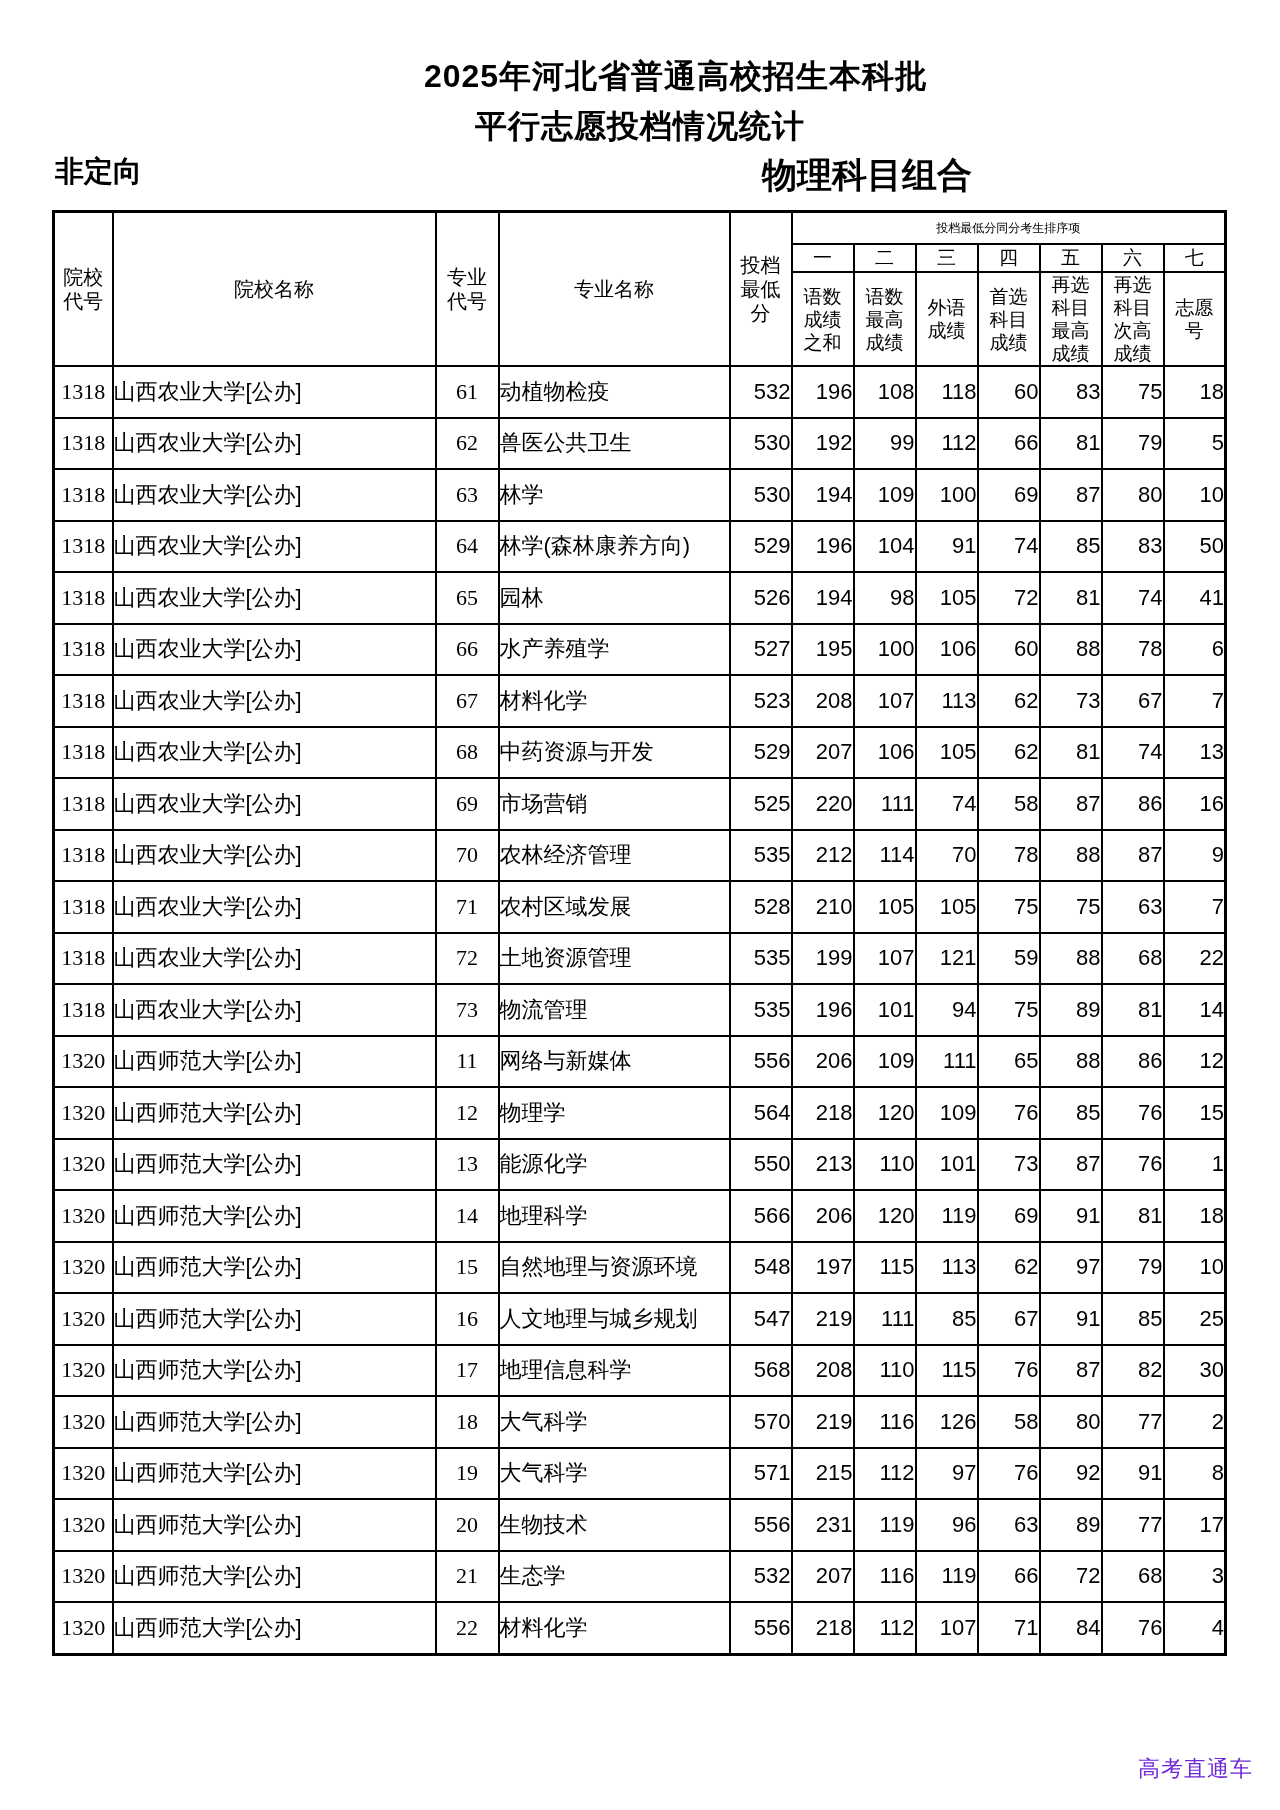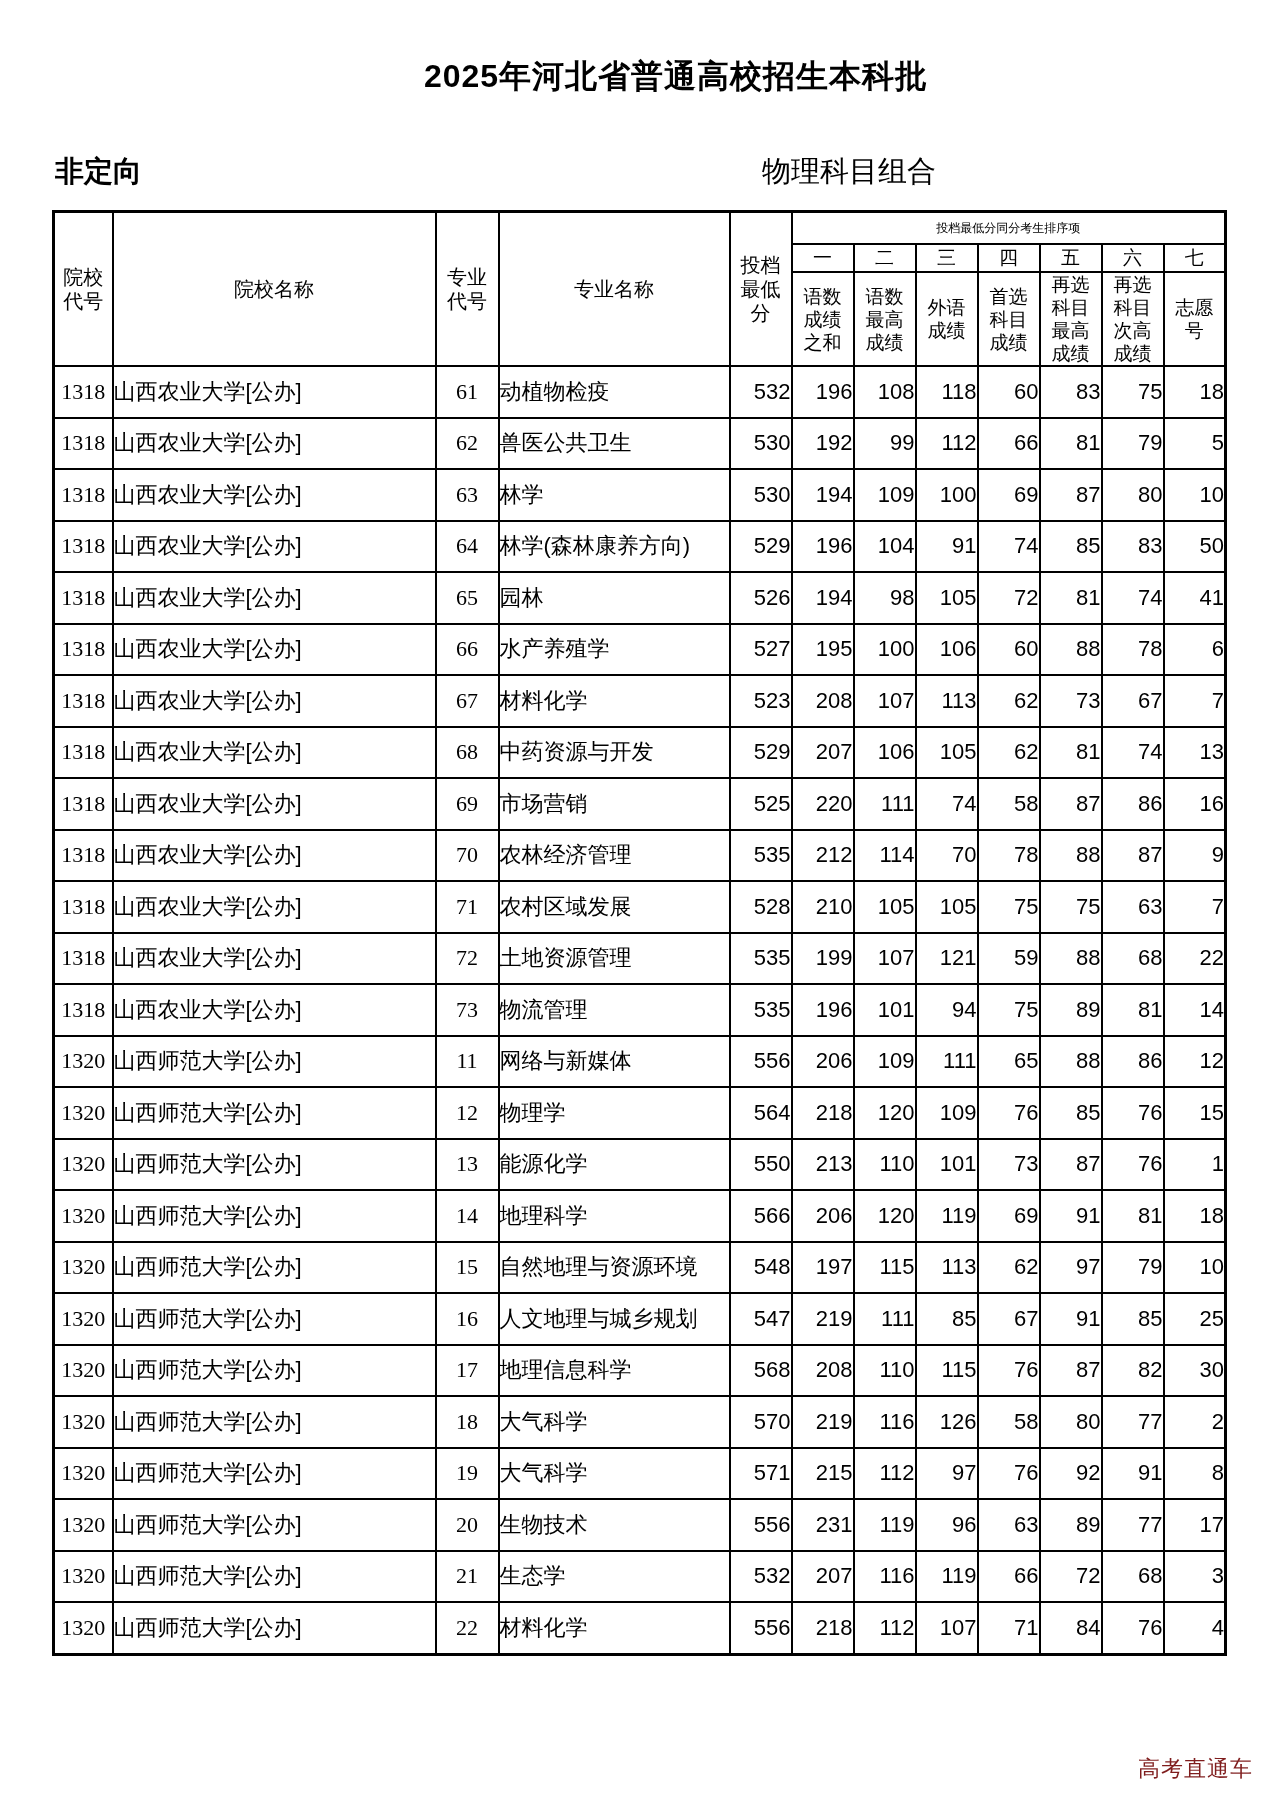--- a/index.html
+++ b/index.html
@@ -2,41 +2,42 @@
 <html><head>
 <meta charset="utf-8">
 <style>
   html,body{margin:0;padding:0;background:#ffffff;}
   body{font-family:"Liberation Sans","DejaVu Sans",sans-serif;color:#000;}
   .page{position:relative;width:1280px;height:1810px;background:#fff;overflow:hidden;}
   .title{position:absolute;left:0;width:100%;text-align:center;font-weight:bold;font-size:32px;line-height:40px;letter-spacing:1px;}
   .title1{top:56px;margin-left:36px;}
   .title2{top:106px;}
   .label-left{position:absolute;left:55px;top:152px;font-size:29px;font-weight:bold;}
-  .label-right{position:absolute;left:762px;top:152px;font-size:29px;font-weight:normal;}
+  .label-right{position:absolute;left:762px;top:152px;font-size:35px;font-weight:bold;}
   table.adm{position:absolute;left:52px;top:210px;width:1172px;border-collapse:collapse;table-layout:fixed;border:3px solid #000;}
   .adm th,.adm td{border:2px solid #000;padding:0;overflow:hidden;}
   .adm th{font-weight:normal;white-space:pre-line;text-align:center;vertical-align:middle;}
   .h-group{font-size:12px;height:30px;}
   .h-num{font-size:19px;height:24px;}
   .h-sub{font-size:19px;line-height:23px;height:89px;}
   .h-left{font-size:20px;line-height:24px;}
   .adm td{font-size:22px;height:49.5px;vertical-align:middle;white-space:nowrap;}
   .ta-c{text-align:center;font-family:Liberation Serif, serif;}
   .ta-l{text-align:left;padding-left:5px;margin-top:20px;}
   .ta-r{text-align:right;padding-right:5px;}
   .footer{position:absolute;left:0;top:1731px;width:1096px;text-align:center;font-size:17px;}
-  .watermark{position:absolute;right:27px;top:1754px;font-size:22px;color:#7f1d1d;letter-spacing:1px;}
+  .watermark{position:absolute;right:27px;top:1754px;font-size:22px;color:#6d28d9;letter-spacing:1px;}
 </style>
 </head>
 <body>
 
 <div class="page">
 
   <div class="title title1">2025年河北省普通高校招生本科批</div>
+  <div class="title title2">平行志愿投档情况统计</div>
 
   <div class="label-left">非定向</div>
   <div class="label-right">物理科目组合</div>
 
   <table class="adm">
     <colgroup>
       <col style="width:59px">
         <col style="width:323px">
         <col style="width:63px">
         <col style="width:231px">

